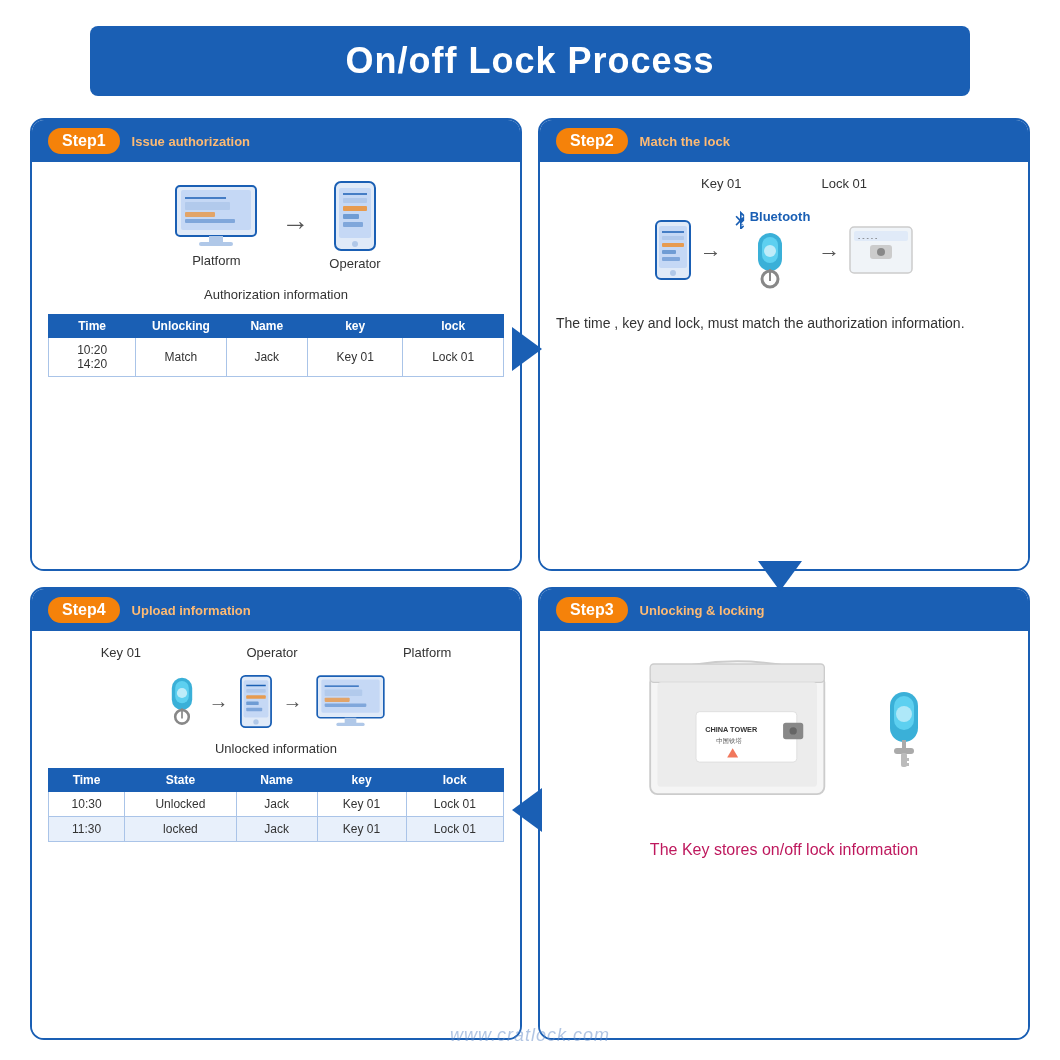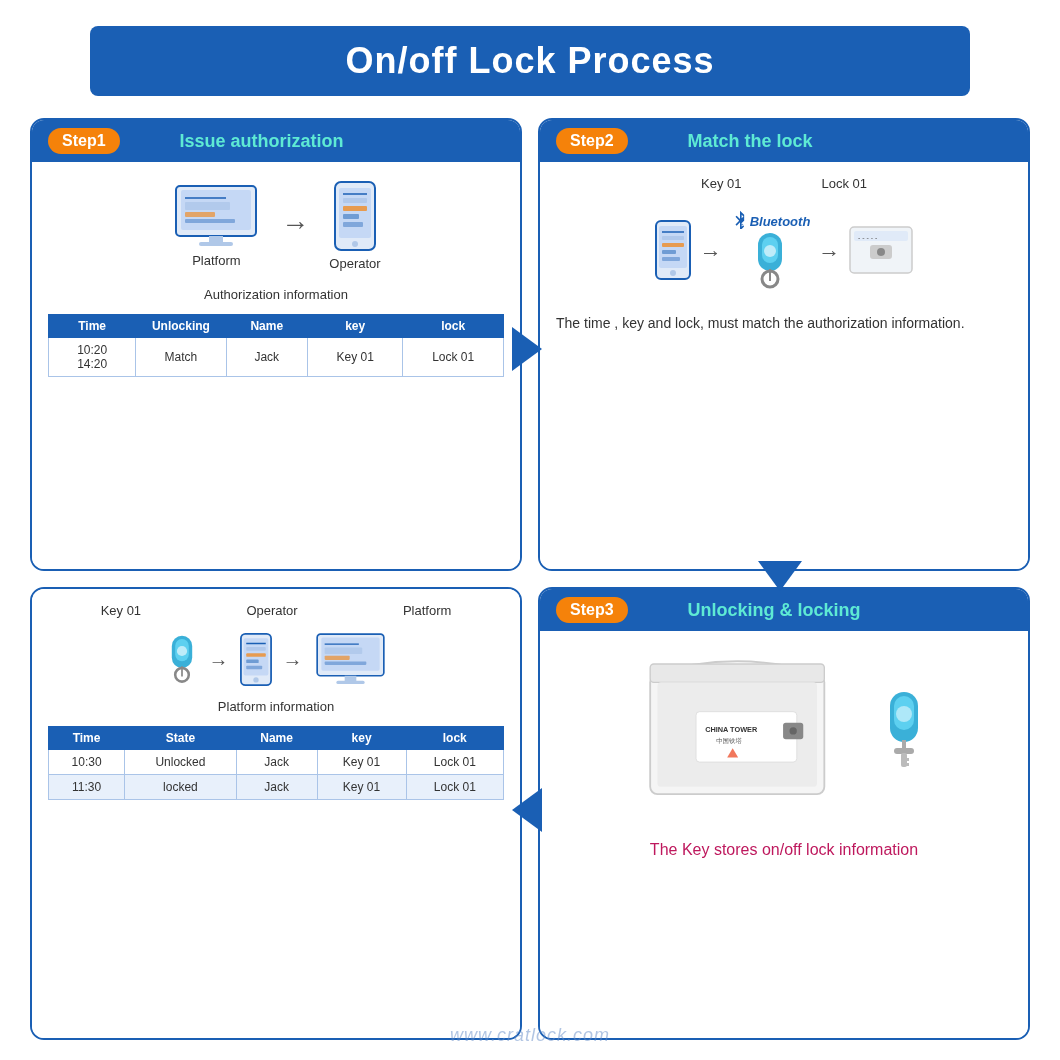--- a/index.html
+++ b/index.html
@@ -66,24 +66,23 @@
       background: #f5820a;
       color: #fff;
       font-weight: 900;
       font-size: 16px;
       border-radius: 20px;
       padding: 4px 14px;
       white-space: nowrap;
     }
 
     .step-title {
-      color: #5eead4;
-      font-size: 18px;
+      color: #fdba74;
+      font-size: 13px;
       font-weight: 700;
-      margin-left: 48px;
     }
 
     .step-body {
       background: #fff;
       flex: 1;
       padding: 14px 16px;
       display: flex;
       flex-direction: column;
       gap: 8px;
     }
@@ -356,21 +355,21 @@
               <line x1="8" y1="13" x2="30" y2="13" stroke="#1a5fb4" stroke-width="1.5"></line>
               <rect x="8" y="17" width="22" height="4" rx="1" fill="#aac4e8" opacity="0.8"></rect>
               <rect x="8" y="24" width="22" height="4" rx="1" fill="#f5820a" opacity="0.7"></rect>
               <rect x="8" y="31" width="14" height="4" rx="1" fill="#1a5fb4" opacity="0.5"></rect>
               <rect x="8" y="38" width="18" height="4" rx="1" fill="#1a5fb4" opacity="0.4"></rect>
               <circle cx="19" cy="54" r="3" fill="#b0c8e8"></circle>
             </svg>
             <div style="font-size:22px;color:#555;">→</div>
 
             <div style="display:flex;flex-direction:column;align-items:center;gap:2px;">
-              <div style="display:flex;align-items:flex-end;gap:0;font-style:italic;">
+              <div style="display:flex;align-items:flex-start;gap:0;">
 
                 <svg width="20" height="20" viewBox="0 0 24 24">
                   <path d="M17 7l-5-5v10l-4-4-1.4 1.4L11 14l-4.4 4.6L8 20l4-4v10l5-5-3.6-3.6L17 14V7zm-3 14.2V17l2.2 2.1L14 21.2zm0-14.4l2.2 2.2L14 11.2V6.8z" fill="#1a5fb4"></path>
                 </svg>
                 <span style="font-size:13px;font-weight:700;color:#1a5fb4;">Bluetooth</span>
               </div>
 
               <svg width="40" height="60" viewBox="0 0 40 60">
                 <rect x="8" y="2" width="24" height="38" rx="12" fill="#3ab0d8"></rect>
                 <rect x="12" y="6" width="16" height="26" rx="8" fill="#5dd0f0"></rect>
@@ -389,20 +388,24 @@
               <rect x="22" y="20" width="22" height="14" rx="3" fill="#ccc"></rect>
               <circle cx="33" cy="27" r="4" fill="#888"></circle>
             </svg>
           </div>
 
           <p class="step2-text">The time , key and lock,  must match the authorization information.</p>
         </div>
       </div>
 
       <div class="step-card">
+        <div class="step-header">
+          <span class="step-badge">Step4</span>
+          <span class="step-title">Upload information</span>
+        </div>
         <div class="step-body">
 
           <div style="display:flex;justify-content:space-around;font-size:13px;color:#333;margin-bottom:2px;">
             <span>Key 01</span>
             <span>Operator</span>
             <span>Platform</span>
           </div>
 
           <div class="key-upload-row">
 
@@ -432,21 +435,21 @@
               <rect x="10" y="6" width="70" height="40" rx="2" fill="#c5d8f5"></rect>
               <line x1="14" y1="14" x2="55" y2="14" stroke="#1a5fb4" stroke-width="1.5"></line>
               <rect x="14" y="18" width="45" height="8" rx="1" fill="#aac4e8" opacity="0.7"></rect>
               <rect x="14" y="28" width="30" height="5" rx="1" fill="#f5820a" opacity="0.6"></rect>
               <rect x="14" y="35" width="50" height="4" rx="1" fill="#1a5fb4" opacity="0.4"></rect>
               <rect x="38" y="52" width="14" height="7" fill="#b0c8e8"></rect>
               <rect x="28" y="58" width="34" height="4" rx="2" fill="#b0c8e8"></rect>
             </svg>
           </div>
 
-          <div class="auth-label">Platform information</div>
+          <div class="auth-label">Unlocked information</div>
           <table class="operate-table">
             <thead>
               <tr>
                 <th>Time</th>
                 <th>State</th>
                 <th>Name</th>
                 <th>key</th>
                 <th>lock</th>
               </tr>
             </thead>

